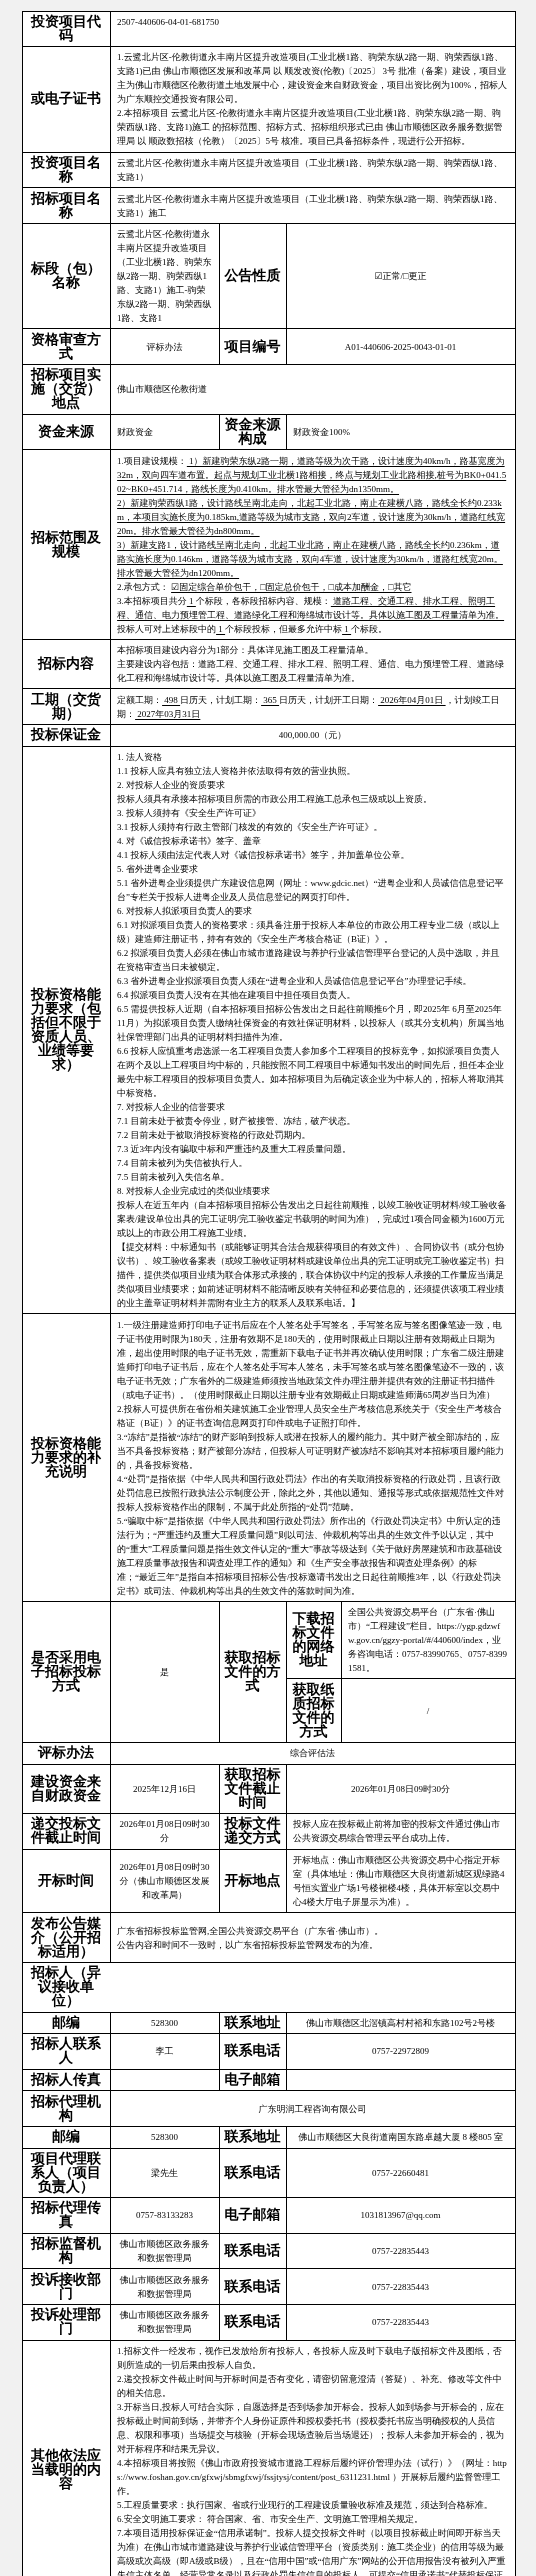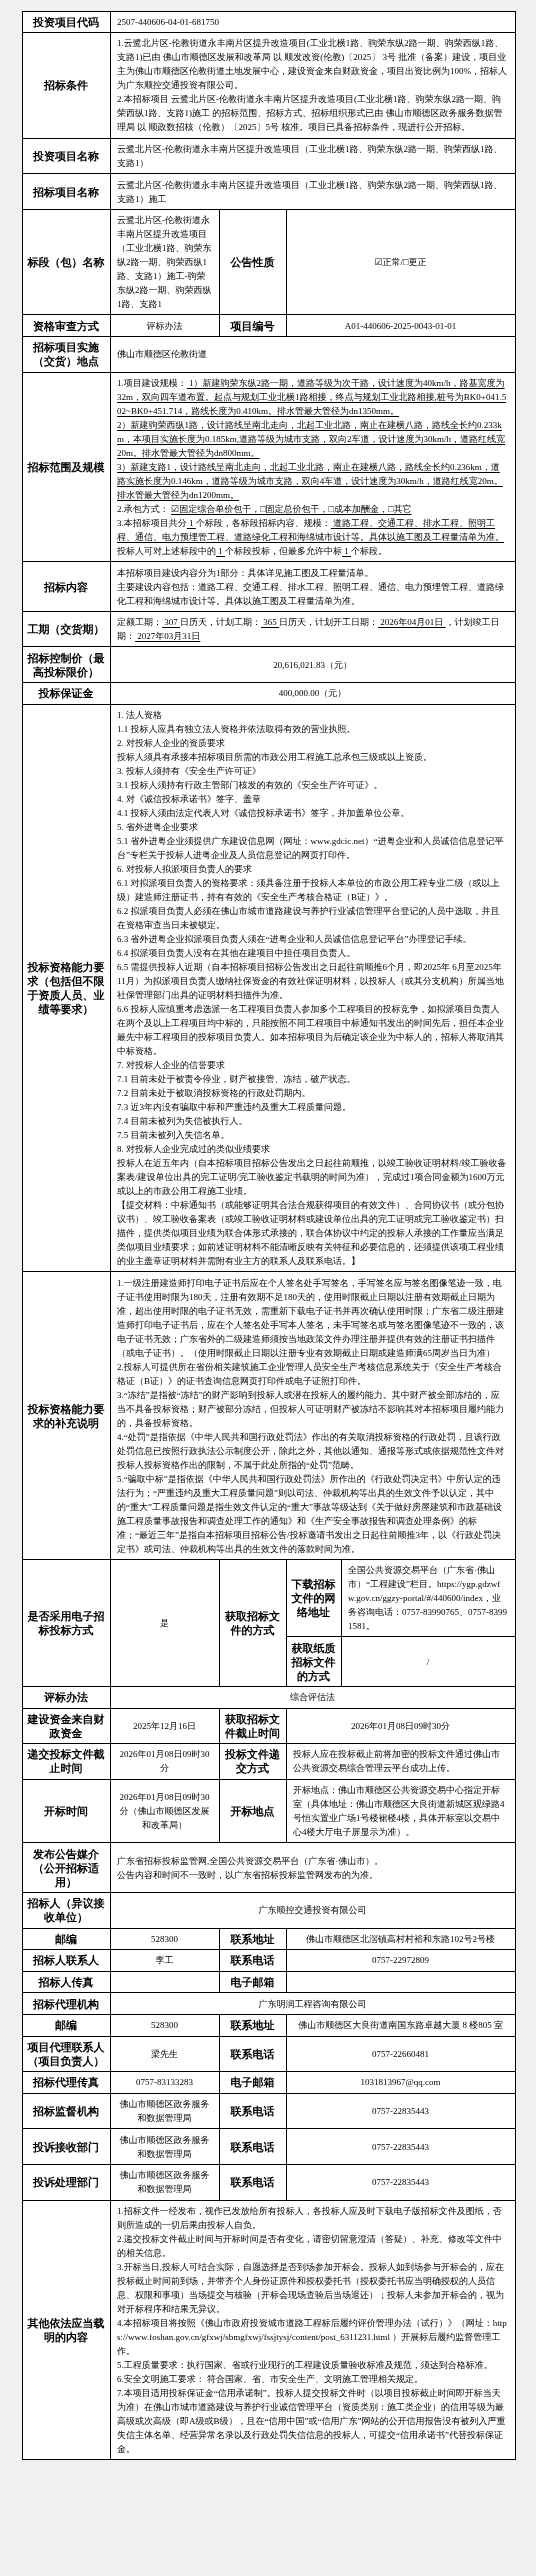--- a/index.html
+++ b/index.html
@@ -24,21 +24,21 @@
     border-left:1.3px solid #000;
     padding:3.3px 6.6px;
     font-size:9px;
     line-height:14px;
     word-break:break-all;
     overflow-wrap:anywhere;
   }
   .row > .cell:first-child{border-left:none;}
   .label{
     display:flex;align-items:center;justify-content:center;
-    text-align:center;font-weight:bold;font-size:11px;
+    text-align:center;font-weight:bold;font-size:14px;
     padding:3.3px 4px;
   }
   .c{display:flex;align-items:center;justify-content:center;text-align:center;}
   .pre{white-space:pre-line;}
   .u{text-decoration:underline;text-underline-offset:2px;}
   .nested{padding:0;display:flex;flex-direction:column;}
   .subrow{display:grid;grid-template-columns:54px 1fr;flex:1;}
   .subrow + .subrow{border-top:1.3px solid #000;}
   .subrow > .cell:first-child{border-left:none;}
 </style>
@@ -47,21 +47,21 @@
 
 <div class="page">
   <div class="tbl">
 
     <div class="row r2">
       <div class="cell label">投资项目代码</div>
       <div class="cell">2507-440606-04-01-681750</div>
     </div>
 
     <div class="row r2">
-      <div class="cell label">招标条件</div>
+      <div class="cell label">或电子证书</div>
       <div class="cell pre">1.云鹭北片区-伦教街道永丰南片区提升改造项目(工业北横1路、驹荣东纵2路一期、驹荣西纵1路、支路1)已由 佛山市顺德区发展和改革局 以 顺发改资(伦教)〔2025〕 3号 批准（备案）建设，项目业主为佛山市顺德区伦教街道土地发展中心，建设资金来自财政资金，项目出资比例为100%，招标人为广东顺控交通投资有限公司。
 2.本招标项目 云鹭北片区-伦教街道永丰南片区提升改造项目(工业北横1路、驹荣东纵2路一期、驹荣西纵1路、支路1)施工 的招标范围、招标方式、招标组织形式已由 佛山市顺德区政务服务数据管理局 以 顺政数招核（伦教）〔2025〕5号 核准。项目已具备招标条件，现进行公开招标。</div>
     </div>
 
     <div class="row r2">
       <div class="cell label">投资项目名称</div>
       <div class="cell">云鹭北片区-伦教街道永丰南片区提升改造项目（工业北横1路、驹荣东纵2路一期、驹荣西纵1路、支路1）</div>
     </div>
 
     <div class="row r2">
@@ -81,20 +81,26 @@
       <div class="cell c">评标办法</div>
       <div class="cell label">项目编号</div>
       <div class="cell c">A01-440606-2025-0043-01-01</div>
     </div>
 
     <div class="row r2">
       <div class="cell label">招标项目实施（交货）地点</div>
       <div class="cell" style="display:flex;align-items:center;">佛山市顺德区伦教街道</div>
     </div>
 
+    <div class="row r4">
+      <div class="cell label">资金来源</div>
+      <div class="cell" style="display:flex;align-items:center;">财政资金</div>
+      <div class="cell label">资金来源构成</div>
+      <div class="cell" style="display:flex;align-items:center;">财政资金100%</div>
+    </div>
 
     <div class="row r2">
       <div class="cell label">招标范围及规模</div>
       <div class="cell">
           <div><span>1.项目建设规模：</span><span class="u"> 1）新建驹荣东纵2路一期，道路等级为次干路，设计速度为40km/h，路基宽度为32m，双向四车道布置。起点与规划工业北横1路相接，终点与规划工业北路相接,桩号为BK0+041.502~BK0+451.714，路线长度为0.410km。排水管最大管径为dn1350mm。</span></div>
           <div><span class="u">2）新建驹荣西纵1路，设计路线呈南北走向，北起工业北路，南止在建横八路，路线全长约0.233km，本项目实施长度为0.185km,道路等级为城市支路，双向2车道，设计速度为30km/h，道路红线宽20m。排水管最大管径为dn800mm。</span></div>
           <div><span class="u">3）新建支路1，设计路线呈南北走向，北起工业北路，南止在建横八路，路线全长约0.236km，道路实施长度为0.146km，道路等级为城市支路，双向4车道，设计速度为30km/h，道路红线宽20m。排水管最大管径为dn1200mm。</span></div>
           <div><span>2.承包方式： </span><span class="u">☑固定综合单价包干，□固定总价包干，□成本加酬金，□其它</span></div>
           <div><span>3.本招标项目共分</span><span class="u"> 1 </span><span>个标段，各标段招标内容、规模：</span><span class="u"> 道路工程、交通工程、排水工程、照明工程、通信、电力预埋管工程、道路绿化工程和海绵城市设计等。具体以施工图及工程量清单为准。</span><span>投标人可对上述标段中的</span><span class="u"> 1 </span><span>个标段投标，但最多允许中标</span><span class="u"> 1 </span><span>个标段。</span></div>
         </div>
@@ -102,28 +108,24 @@
 
     <div class="row r2">
       <div class="cell label">招标内容</div>
       <div class="cell pre">本招标项目建设内容分为1部分：具体详见施工图及工程量清单。
 主要建设内容包括：道路工程、交通工程、排水工程、照明工程、通信、电力预埋管工程、道路绿化工程和海绵城市设计等。具体以施工图及工程量清单为准。</div>
     </div>
 
     <div class="row r2">
       <div class="cell label">工期（交货期）</div>
       <div class="cell">
-          <div><span>定额工期：</span><span class="u"> 307 </span><span>日历天，计划工期：</span><span class="u"> 365 </span><span>日历天，计划开工日期：</span><span class="u"> 2026年04月01日 </span><span>，计划竣工日期：</span><span class="u"> 2027年03月31日</span></div>
+          <div><span>定额工期：</span><span class="u"> 498 </span><span>日历天，计划工期：</span><span class="u"> 365 </span><span>日历天，计划开工日期：</span><span class="u"> 2026年04月01日 </span><span>，计划竣工日期：</span><span class="u"> 2027年03月31日</span></div>
         </div>
     </div>
 
-    <div class="row r2">
-      <div class="cell label">招标控制价（最高投标限价）</div>
-      <div class="cell c">20,616,021.83（元）</div>
-    </div>
 
     <div class="row r2">
       <div class="cell label">投标保证金</div>
       <div class="cell c">400,000.00（元）</div>
     </div>
 
 
     <div class="row r2">
       <div class="cell label">投标资格能力要求（包括但不限于资质人员、业绩等要求）</div>
       <div class="cell pre">1. 法人资格
@@ -206,21 +208,20 @@
     </div>
 
     <div class="row r2">
       <div class="cell label">发布公告媒介（公开招标适用）</div>
       <div class="cell pre" style="display:flex;align-items:center;">广东省招标投标监管网,全国公共资源交易平台（广东省·佛山市）。
 公告内容和时间不一致时，以广东省招标投标监管网发布的为准。</div>
     </div>
 
     <div class="row r2">
       <div class="cell label">招标人（异议接收单位）</div>
-      <div class="cell c">广东顺控交通投资有限公司</div>
     </div>
 
     <div class="row r4">
       <div class="cell label">邮编</div>
       <div class="cell c">528300</div>
       <div class="cell label">联系地址</div>
       <div class="cell c">佛山市顺德区北滘镇高村村裕和东路102号2号楼</div>
     </div>
 
     <div class="row r4">

